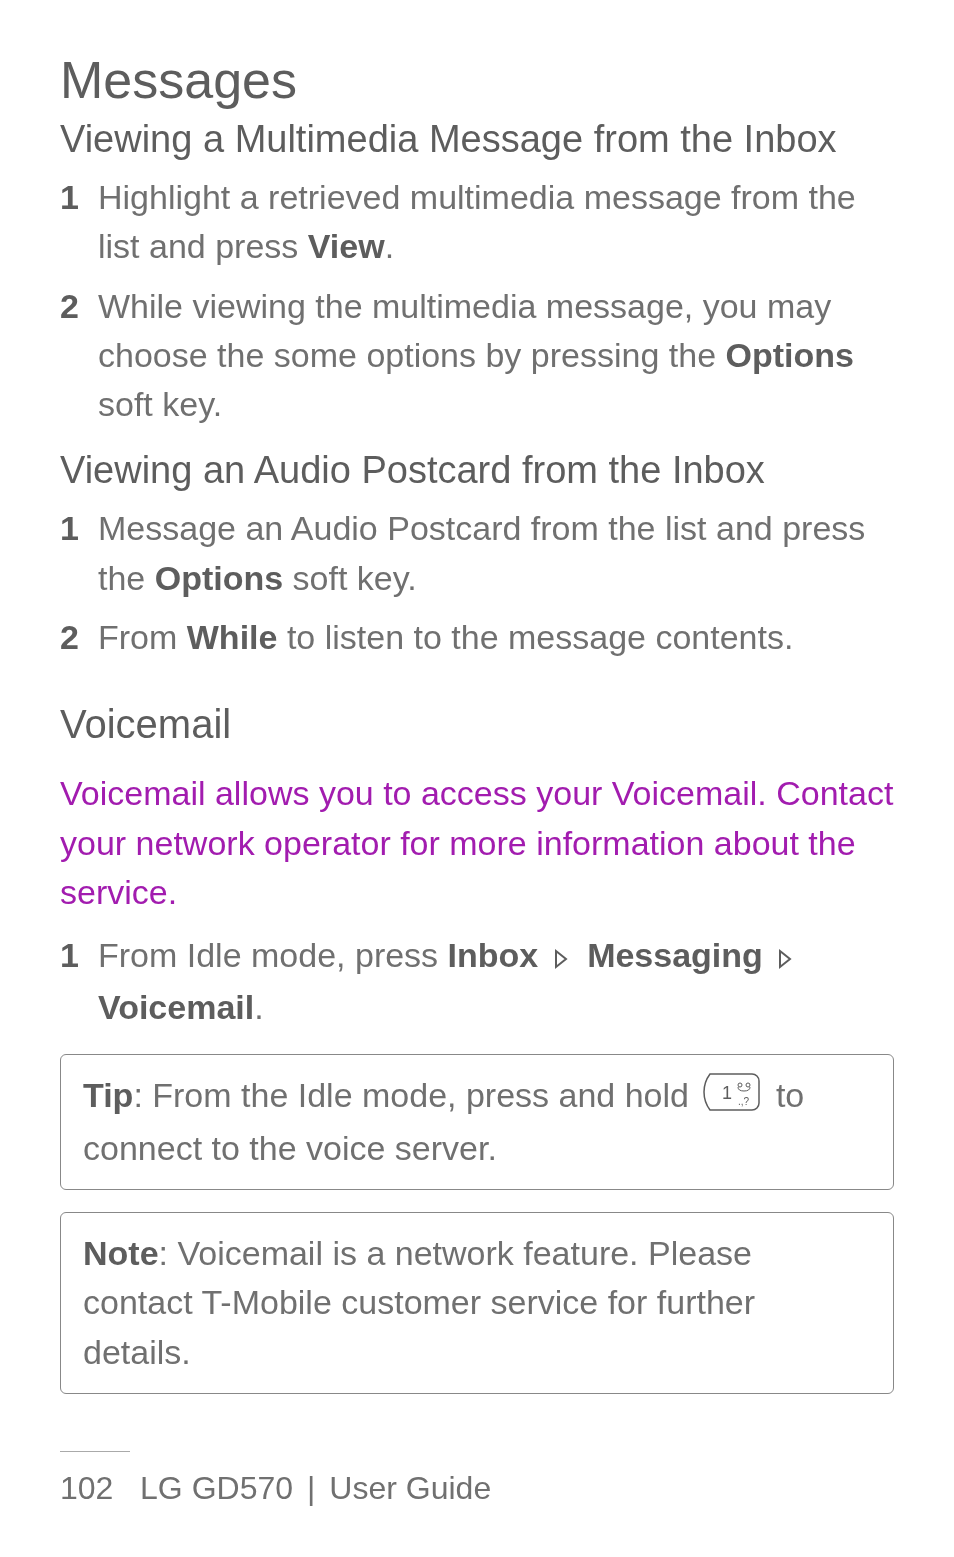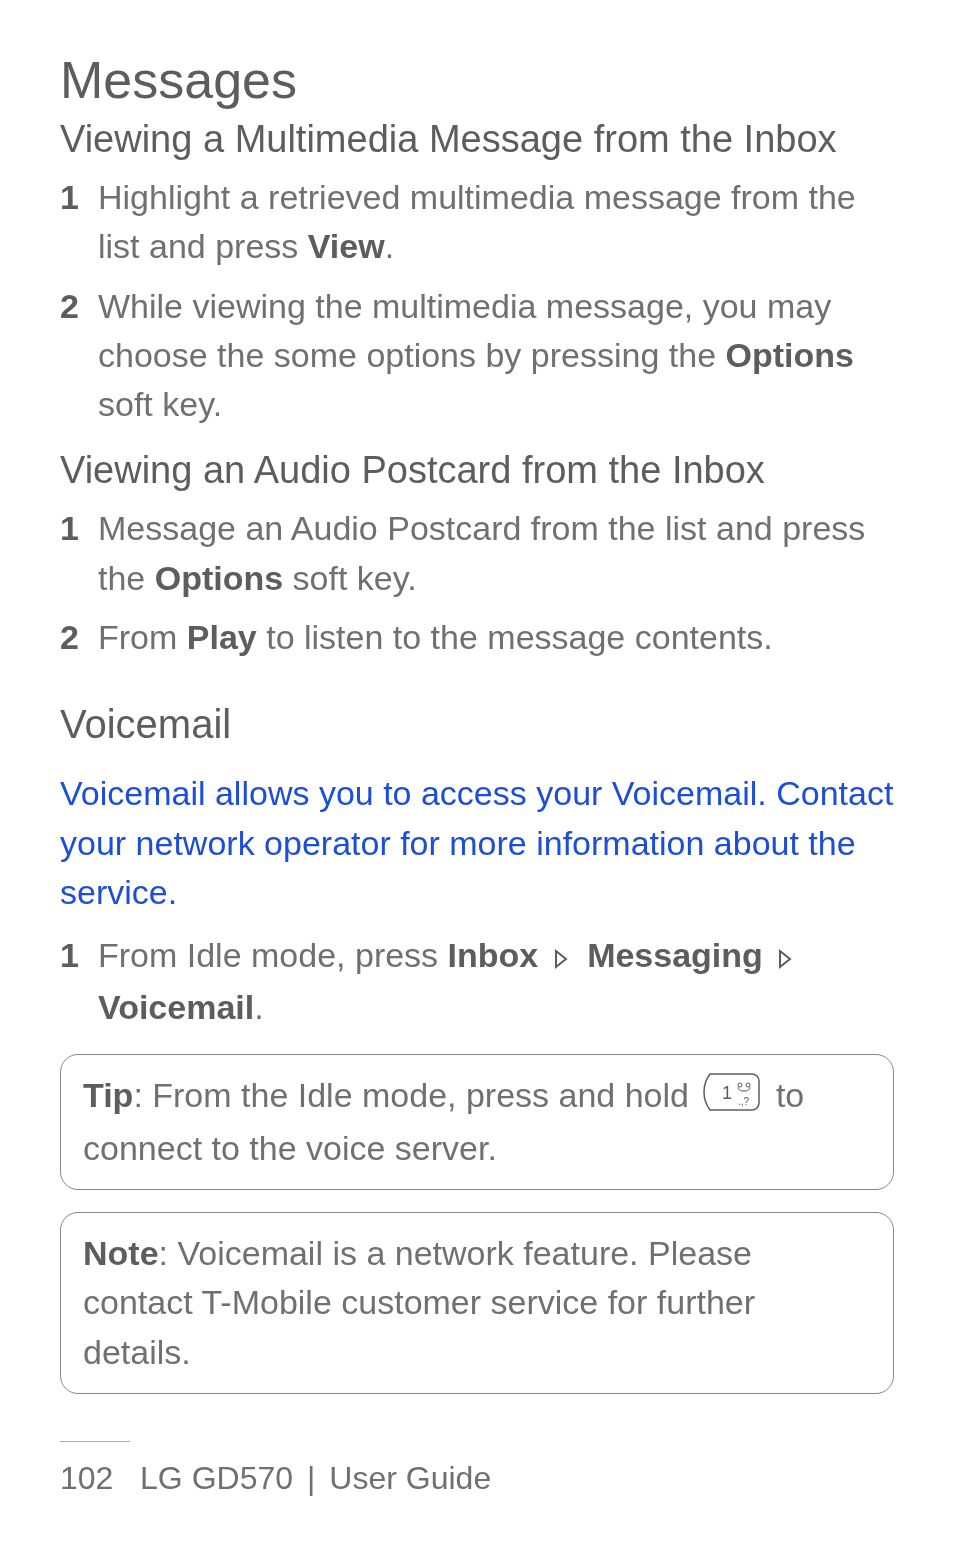--- a/index.html
+++ b/index.html
@@ -56,45 +56,45 @@
   .item-text {
     flex: 1;
   }
   .bold {
     font-weight: bold;
     color: #5d5d5d;
   }
   .body-para {
     font-size: 34px;
     line-height: 1.45;
-    color: #1d4ed8;
+    color: #a21caf;
     margin-bottom: 14px;
   }
   .arrow-icon {
     display: inline-block;
     vertical-align: middle;
     margin: 0 4px;
   }
   .info-box {
     border: 1.5px solid #888;
-    border-radius: 18px;
+    border-radius: 6px;
     padding: 16px 22px;
     margin-top: 22px;
     font-size: 34px;
     line-height: 1.45;
     color: #707070;
   }
   .key-icon {
     display: inline-block;
     vertical-align: middle;
     margin: 0 4px;
   }
   .footer {
     position: absolute;
-    bottom: 60px;
+    bottom: 50px;
     left: 60px;
     right: 60px;
   }
   .footer-line {
     border-top: 1px solid #aaa;
     width: 70px;
     margin-bottom: 18px;
   }
   .footer-text {
     font-size: 32px;
@@ -129,21 +129,21 @@
 <ol class="numbered-list">
   <li class="numbered-item">
     <span class="item-number">1</span>
     <span class="item-text">
       <span>Message an Audio Postcard from the list and press the </span><span class="bold">Options</span><span> soft key.</span>
     </span>
   </li>
   <li class="numbered-item">
     <span class="item-number">2</span>
     <span class="item-text">
-      <span>From </span><span class="bold">Play</span><span> to listen to the message contents.</span>
+      <span>From </span><span class="bold">While</span><span> to listen to the message contents.</span>
     </span>
   </li>
 </ol>
 
 <h2 class="subsection-heading">Voicemail</h2>
 <p class="body-para">Voicemail allows you to access your Voicemail. Contact your network operator for more information about the service.</p>
 <ol class="numbered-list">
   <li class="numbered-item">
     <span class="item-number">1</span>
     <span class="item-text">

